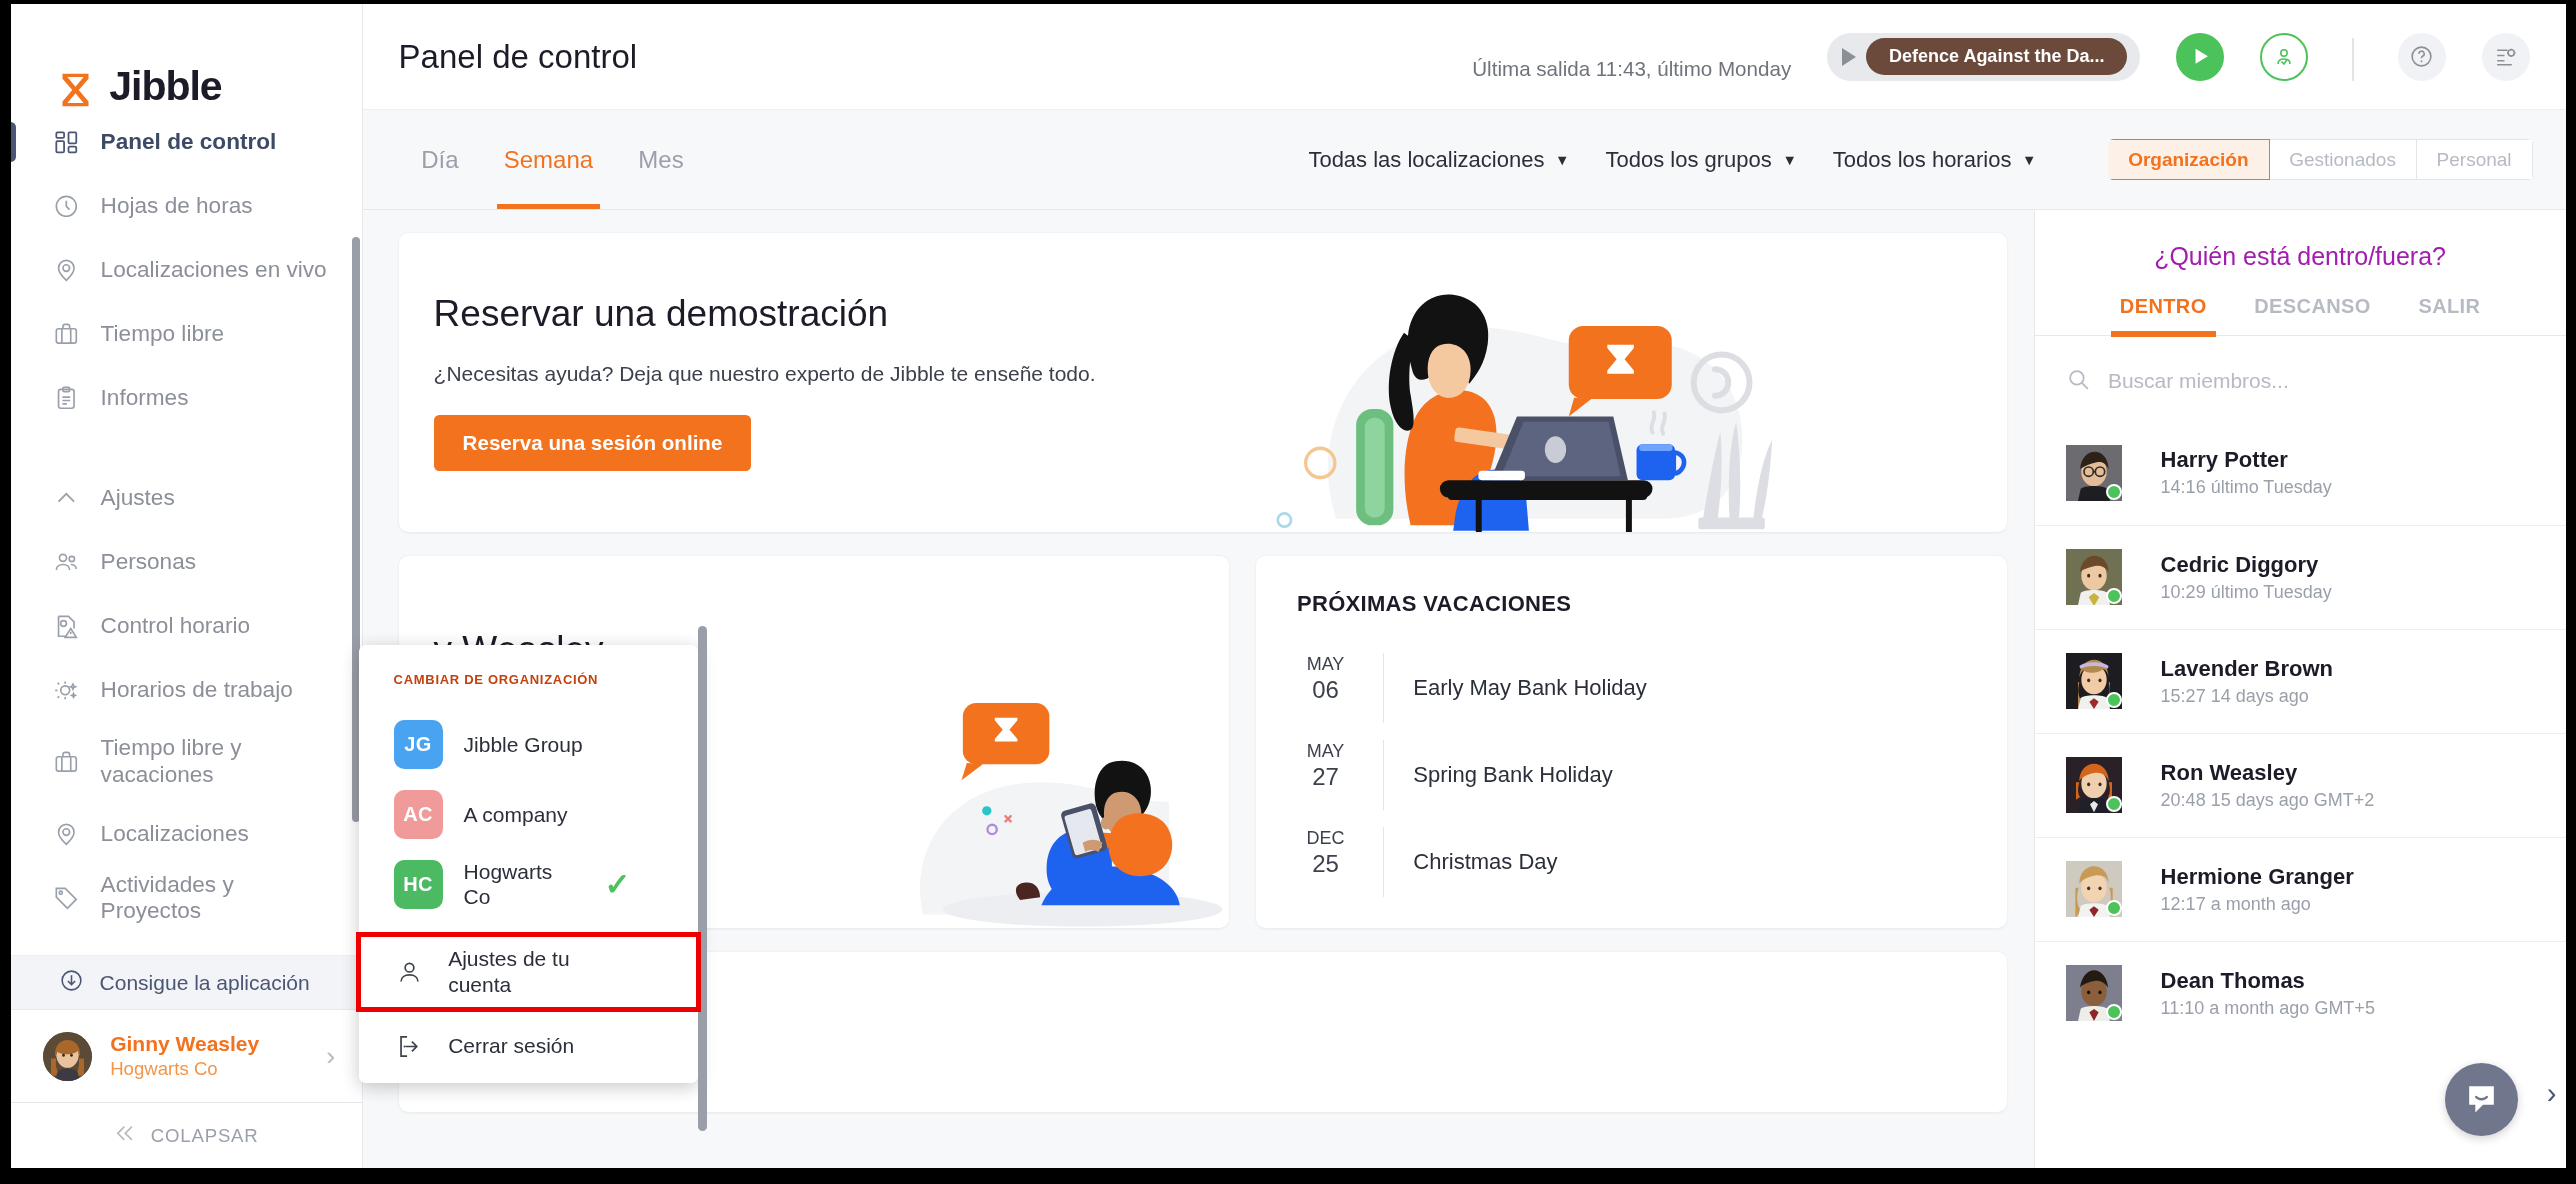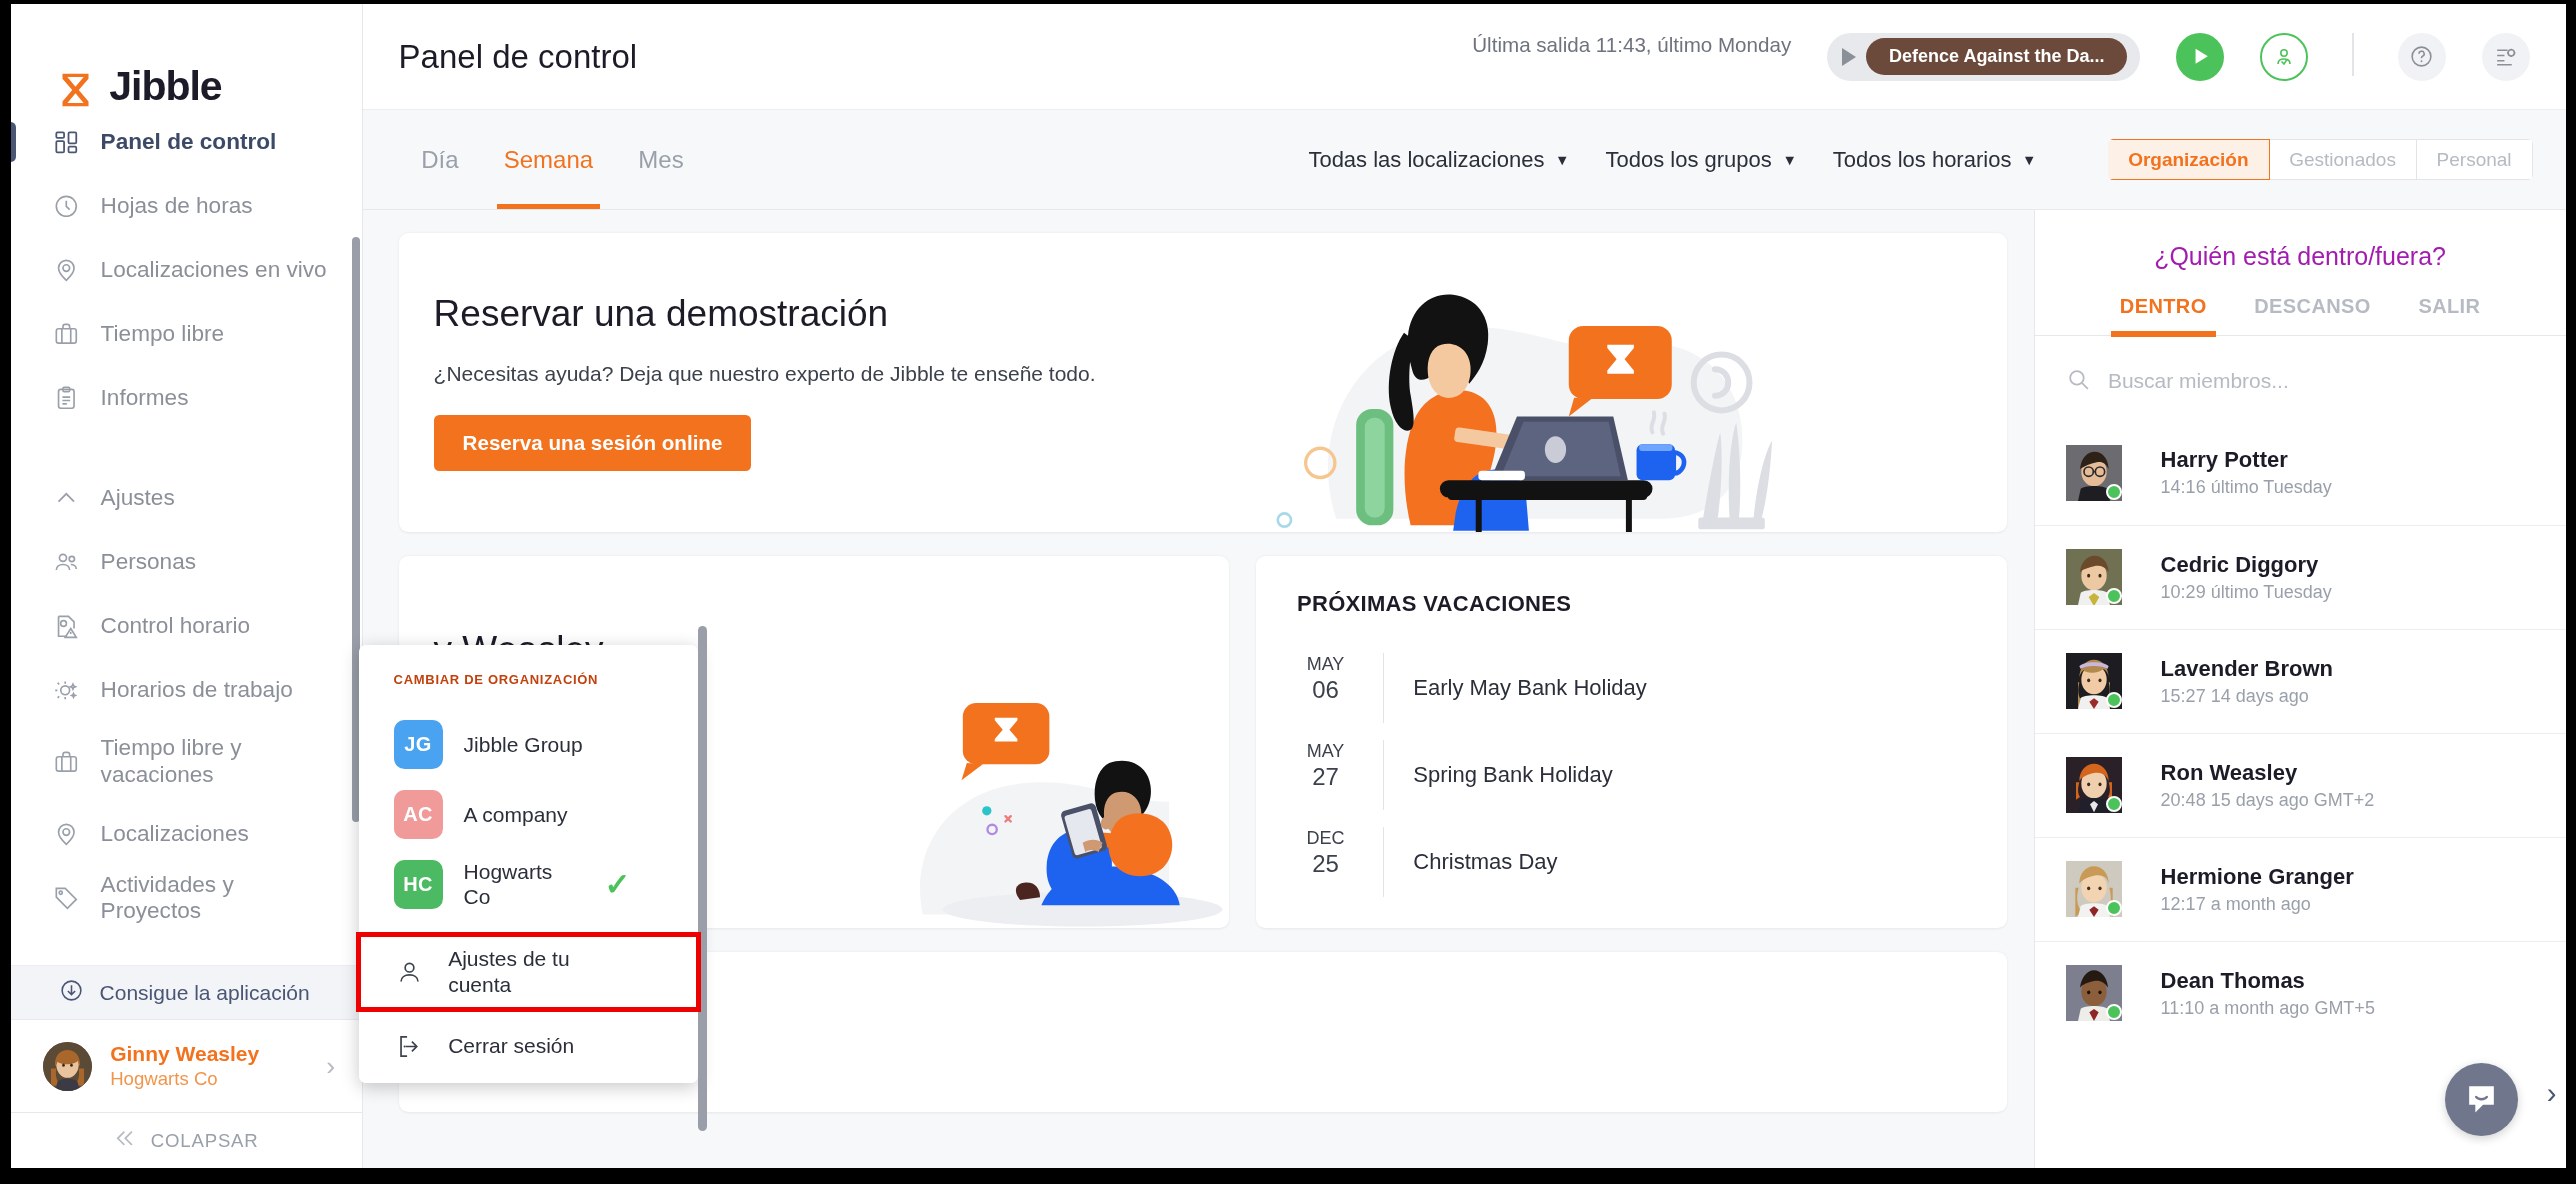--- a/index.html
+++ b/index.html
@@ -82,38 +82,38 @@
     width: 49px; height: 49px; border-radius: 50%;
     flex: 0 0 49px; overflow: hidden; position: relative;
     background: #6b5a4a;
   }
   .profile-txt { flex: 1 1 auto; }
   .profile-name { color: #f2721e; font-size: 21px; font-weight: 700; line-height: 1.25; }
   .profile-org { color: #f2954a; font-size: 18.6px; line-height: 1.3; }
   .chev-r { color: #b6bac2; font-size: 26.6px; }
   .collapse {
     border-top: 0.7px solid #e6e8ec;
-    height: 56px;
+    height: 66px;
     display: flex; align-items: center; justify-content: center;
     gap: 14.6px; color: #9aa0aa; font-size: 18.6px; letter-spacing: 0.8px;
     cursor: pointer;
   }
   .sb-scroll {
     position: absolute; right: 1.3px; top: 233px;
     width: 8px; height: 585px; background: #9a9ea8; border-radius: 4px;
   }
 
   
   .main { flex: 1 1 auto; display: flex; flex-direction: column; min-width: 0; }
   .topbar {
     height: 106px; background: #fff; border-bottom: 0.7px solid #eceef2;
     display: flex; align-items: center; padding: 0 36px 0 36px;
   }
   .page-title { font-size: 33px; color: #1c1c28; font-weight: 400; }
-  .top-right { margin-left: auto; display: flex; align-items: flex-start; gap: 36px; }
+  .top-right { margin-left: auto; display: flex; align-items: flex-end; gap: 36px; }
   .last-out { color: #6e737d; font-size: 20.6px; }
   .activity-pill {
     background: #e8e9ec; border-radius: 32px; height: 48px;
     display: flex; align-items: center; gap: 10.6px; padding: 0 13.3px 0 14.6px;
   }
   .play-tri { width:0;height:0;border-left:14.6px solid #8b8f98;border-top:9.3px solid transparent;border-bottom:9.3px solid transparent; }
   .activity-chip {
     background: #6b4a3c; color: #fff; border-radius: 26.6px;
     height: 37px; display: flex; align-items: center; padding: 0 22.6px;
     font-size: 18px; font-weight: 700; white-space: nowrap;

